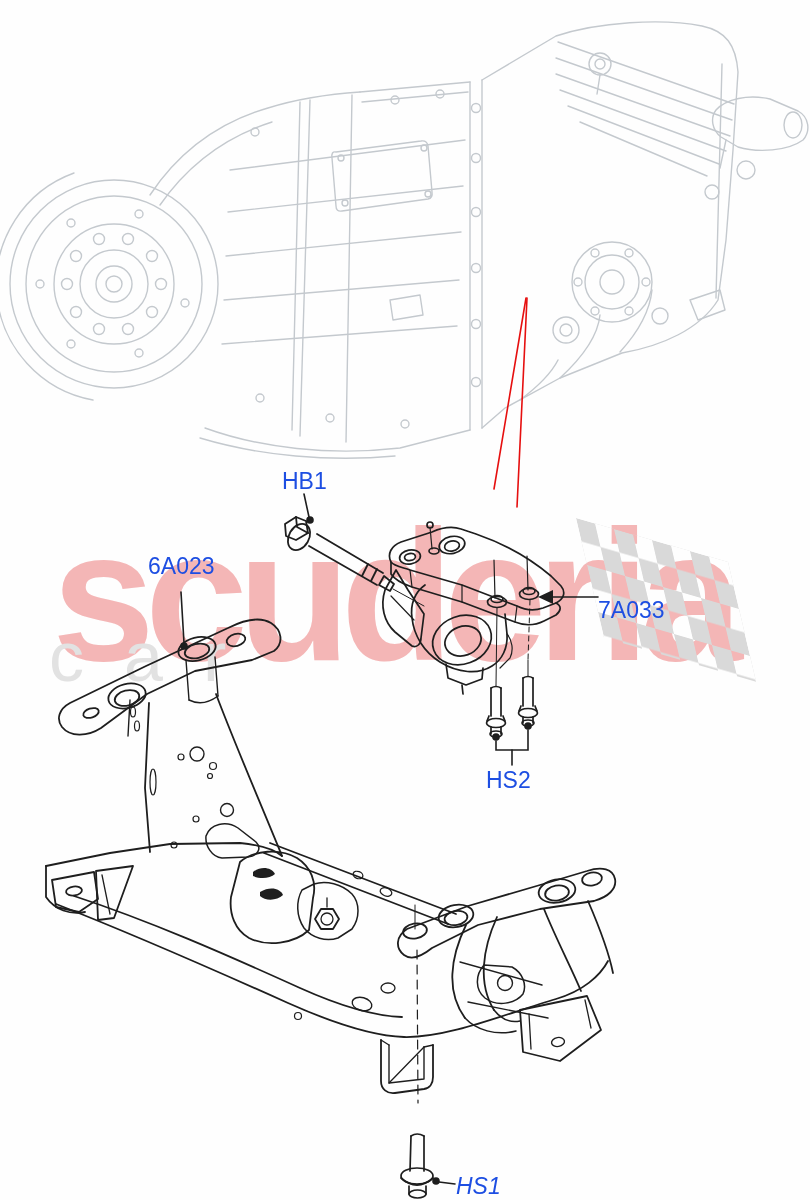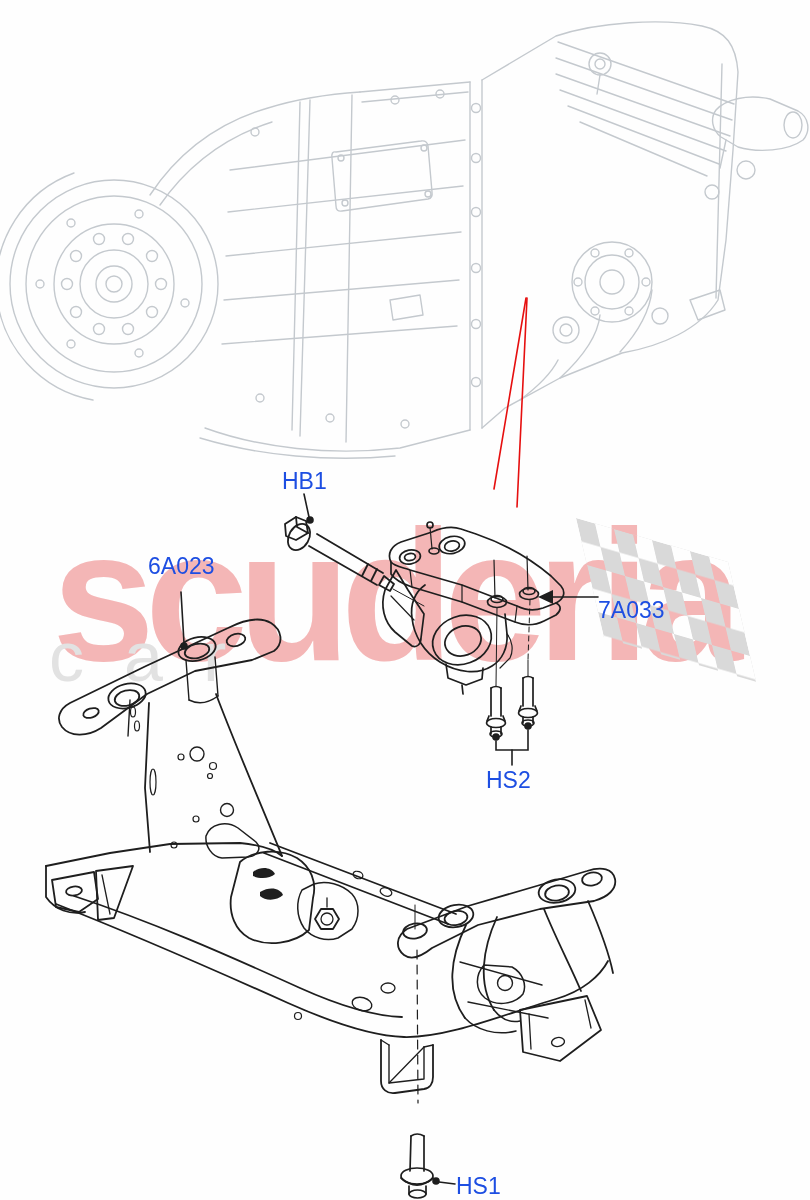--- a/index.html
+++ b/index.html
@@ -313,14 +313,14 @@
       <path d="M512,750 L512,765" fill="none"></path>
       <path d="M439,1182 L455,1184" fill="none"></path>
       <circle cx="436" cy="1181" r="3.8" stroke="none"></circle>
     </g>
   </svg>
 
   <div class="plabel" style="left:282px;top:469px;">HB1</div>
   <div class="plabel" style="left:148px;top:554px;">6A023</div>
   <div class="plabel" style="left:598px;top:586px;margin-top:12px;">7A033</div>
   <div class="plabel" style="left:486px;top:768px;text-align:right;">HS2</div>
-  <div class="plabel" style="left:456px;top:1174px;">HS1</div>
+  <div class="plabel" style="left:456px;top:1174px;font-style:italic;">HS1</div>
 </div>
 
 </body></html>

